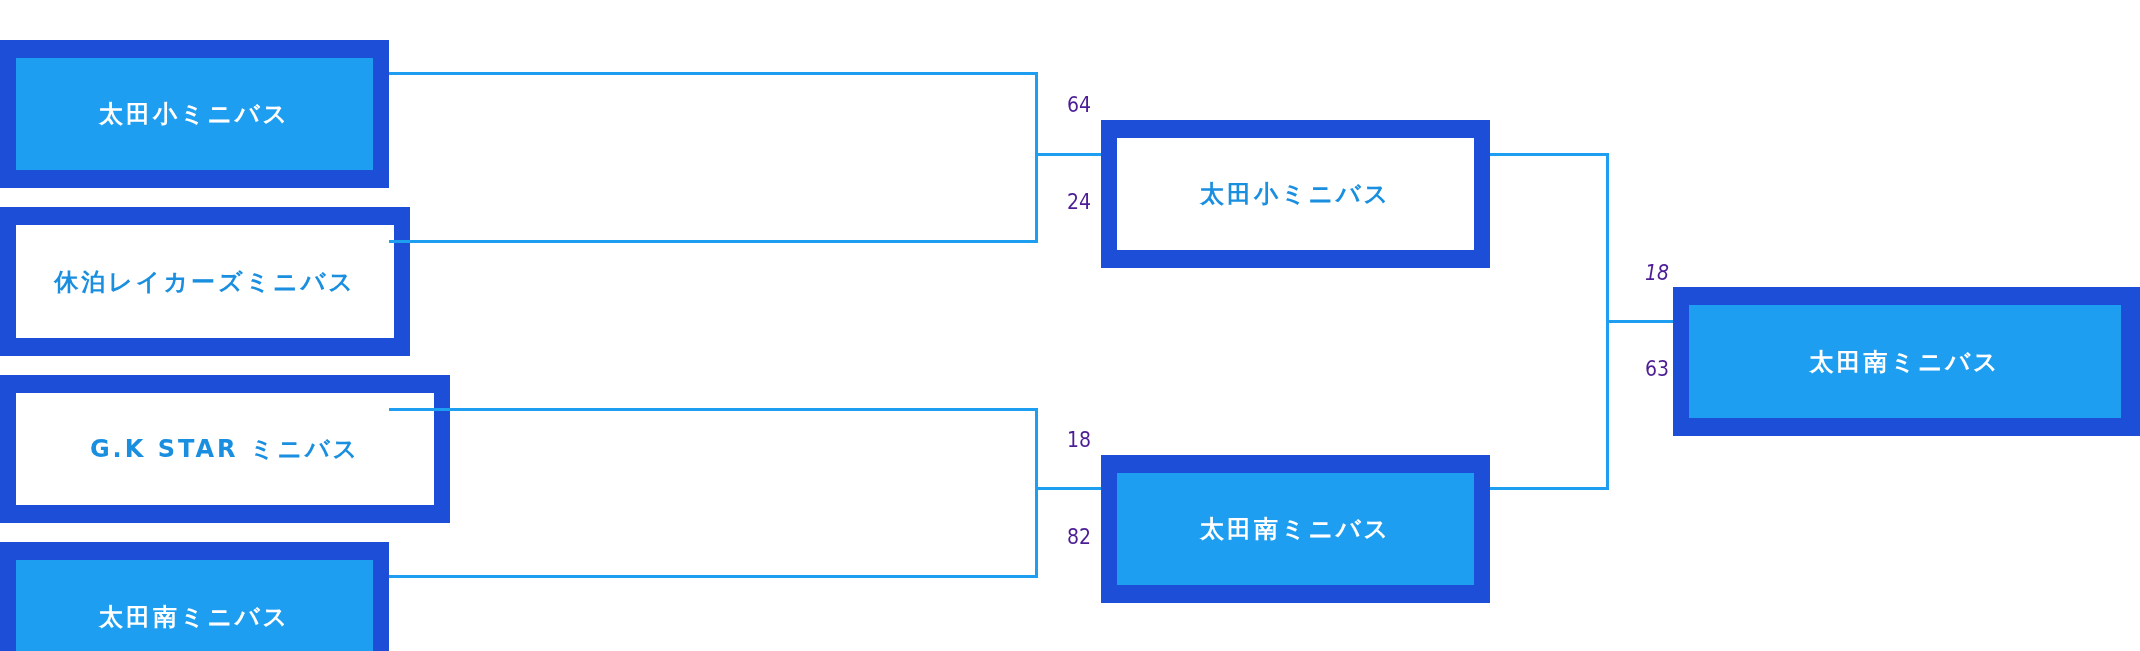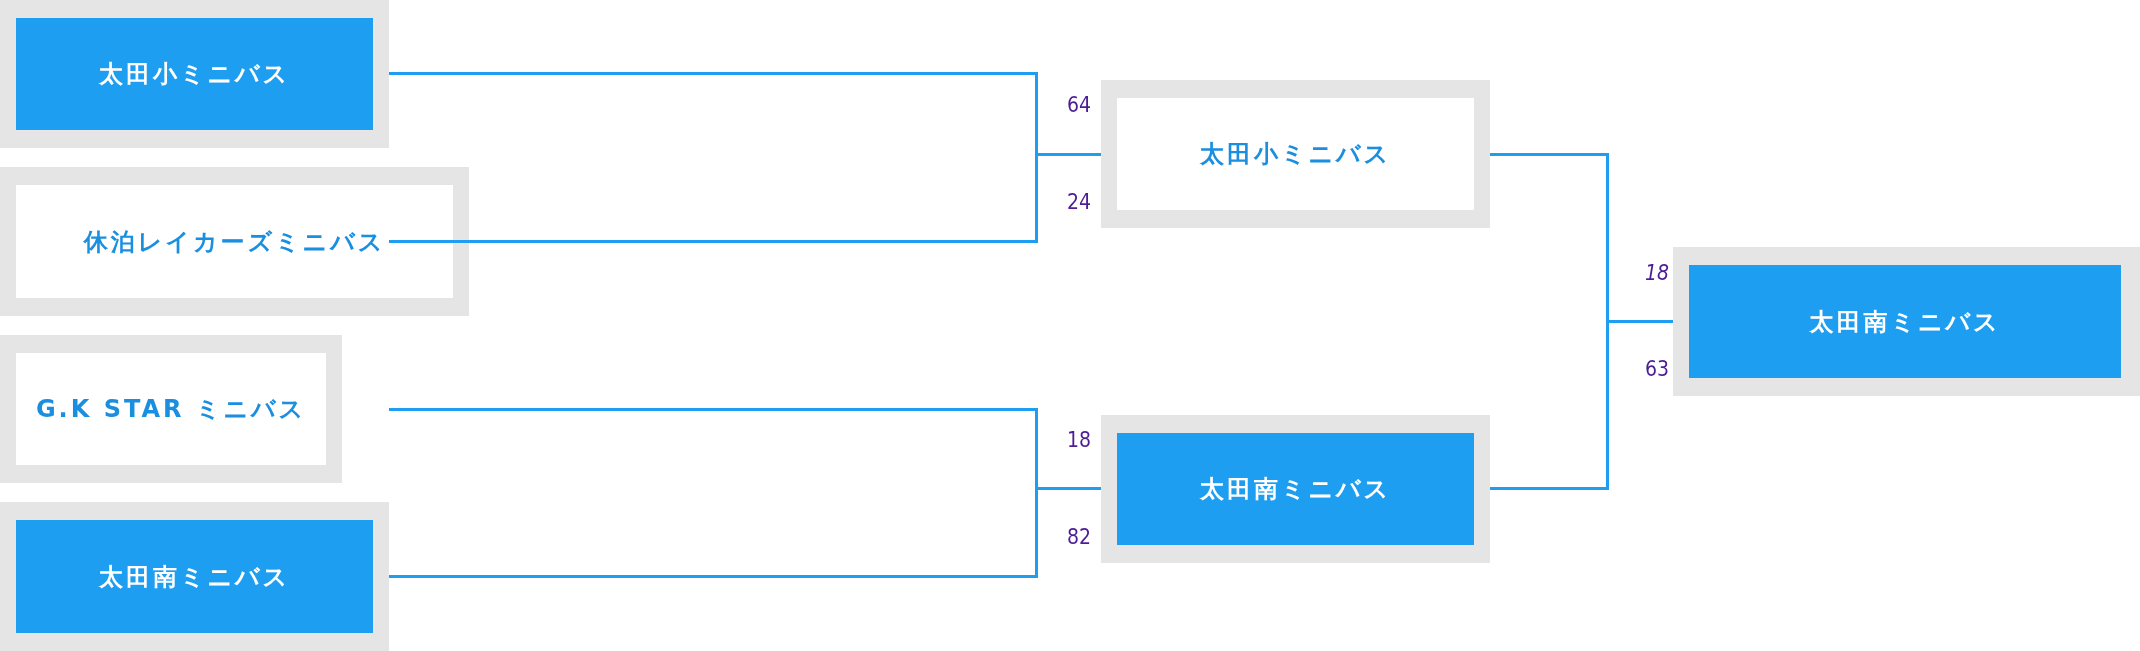--- a/index.html
+++ b/index.html
@@ -1,37 +1,37 @@
 <!DOCTYPE html>
 <html><head>
 <meta charset="utf-8">
 <style>
   html, body { margin:0; padding:0; background:#ffffff; }
   body { width:2140px; height:651px; position:relative; overflow:hidden;
          font-family:"DejaVu Sans","Liberation Sans",sans-serif; }
-  .box { position:absolute; background:#e5e5e5; box-sizing:border-box; }
+  .box { position:absolute; background:#1d4ed8; box-sizing:border-box;margin-top:40px; }
   .inner { position:absolute; left:16px; right:16px; top:18px; bottom:18px;
            display:flex; align-items:center; justify-content:center;
            font-weight:bold; font-size:24px; letter-spacing:3px; }
   .inner.win { background:#1d9ef0; color:#ffffff; }
   .inner.lose { background:#ffffff; color:#1a8fe0; }
   .line { position:absolute; background:#1d9ef0; }
   .score { position:absolute; font-size:21px; color:#4c1d95; width:40px; text-align:center;
            font-family:"DejaVu Sans Condensed","DejaVu Sans",sans-serif; }
 </style>
 </head>
 <body>
 
 <div class="box" style="left:0;top:0;width:389px;height:148px;">
   <div class="inner win">太田小ミニバス</div>
 </div>
-<div class="box" style="left:0;top:167px;width:469px;height:149px;">
+<div class="box" style="left:0;top:167px;width:410px;height:149px;">
   <div class="inner lose">休泊レイカーズミニバス</div>
 </div>
-<div class="box" style="left:0;top:335px;width:342px;height:148px;">
+<div class="box" style="left:0;top:335px;width:450px;height:148px;">
   <div class="inner lose">G.K STAR ミニバス</div>
 </div>
 <div class="box" style="left:0;top:502px;width:389px;height:149px;">
   <div class="inner win">太田南ミニバス</div>
 </div>
 
 <div class="line" style="left:389px;top:72px;width:649px;height:3px;"></div>
 <div class="line" style="left:389px;top:240px;width:649px;height:3px;"></div>
 <div class="line" style="left:1035px;top:72px;width:3px;height:171px;"></div>
 <div class="line" style="left:1035px;top:153px;width:66px;height:3px;"></div>

